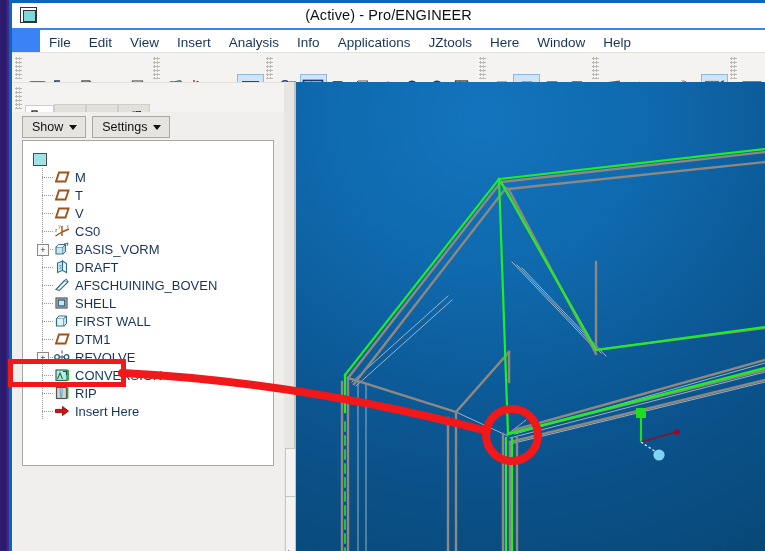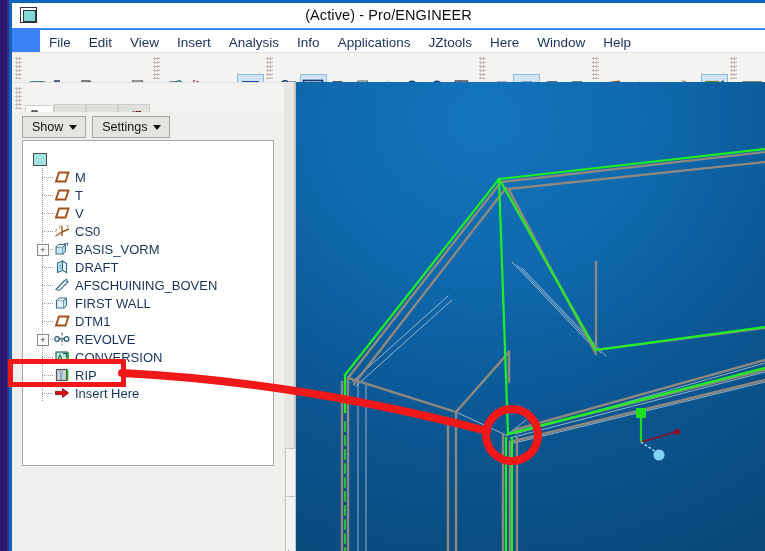--- a/index.html
+++ b/index.html
@@ -482,20 +482,31 @@
             <span class="tee"></span>
           <span class="ico">
             <svg width="16" height="14" viewBox="0 0 16 14">
               <path d="M2 11.5 L10.5 2.5 L14 4 L5.5 12.5 Z" fill="#eaf7fb" stroke="#3a6a8a" stroke-width="1.1"></path>
               <path d="M10.5 2.5 L12.5 1 L14 4" fill="#bfeaf2" stroke="#3a6a8a" stroke-width="1"></path>
             </svg>
           </span>
           <span class="lbl">AFSCHUINING_BOVEN</span>
         </div>
 
+        <div class="node">
+          <span class="guide"></span>
+            <span class="tee"></span>
+          <span class="ico">
+            <svg width="16" height="14" viewBox="0 0 16 14">
+              <rect x="2" y="2" width="11" height="10" fill="#cfcfcf" stroke="#555" stroke-width="1.2"></rect>
+              <rect x="4.2" y="4" width="6.6" height="6" fill="#bfeaf2" stroke="#2a5a7a" stroke-width="1.3"></rect>
+            </svg>
+          </span>
+          <span class="lbl">SHELL</span>
+        </div>
 
         <div class="node">
           <span class="guide"></span>
             <span class="tee"></span>
           <span class="ico">
             <svg width="16" height="14" viewBox="0 0 16 14">
               <path d="M2.5 4.5 L10 4.5 L10 12 L2.5 12 Z" fill="#dff3fa" stroke="#3a6a8a" stroke-width="1.2"></path>
               <path d="M2.5 4.5 L5 2 L12.5 2 L10 4.5" fill="#f2fbfd" stroke="#3a6a8a" stroke-width="1"></path>
               <path d="M10 4.5 L12.5 2 L12.5 9.5 L10 12" fill="#bfe7f2" stroke="#3a6a8a" stroke-width="1"></path>
             </svg>

